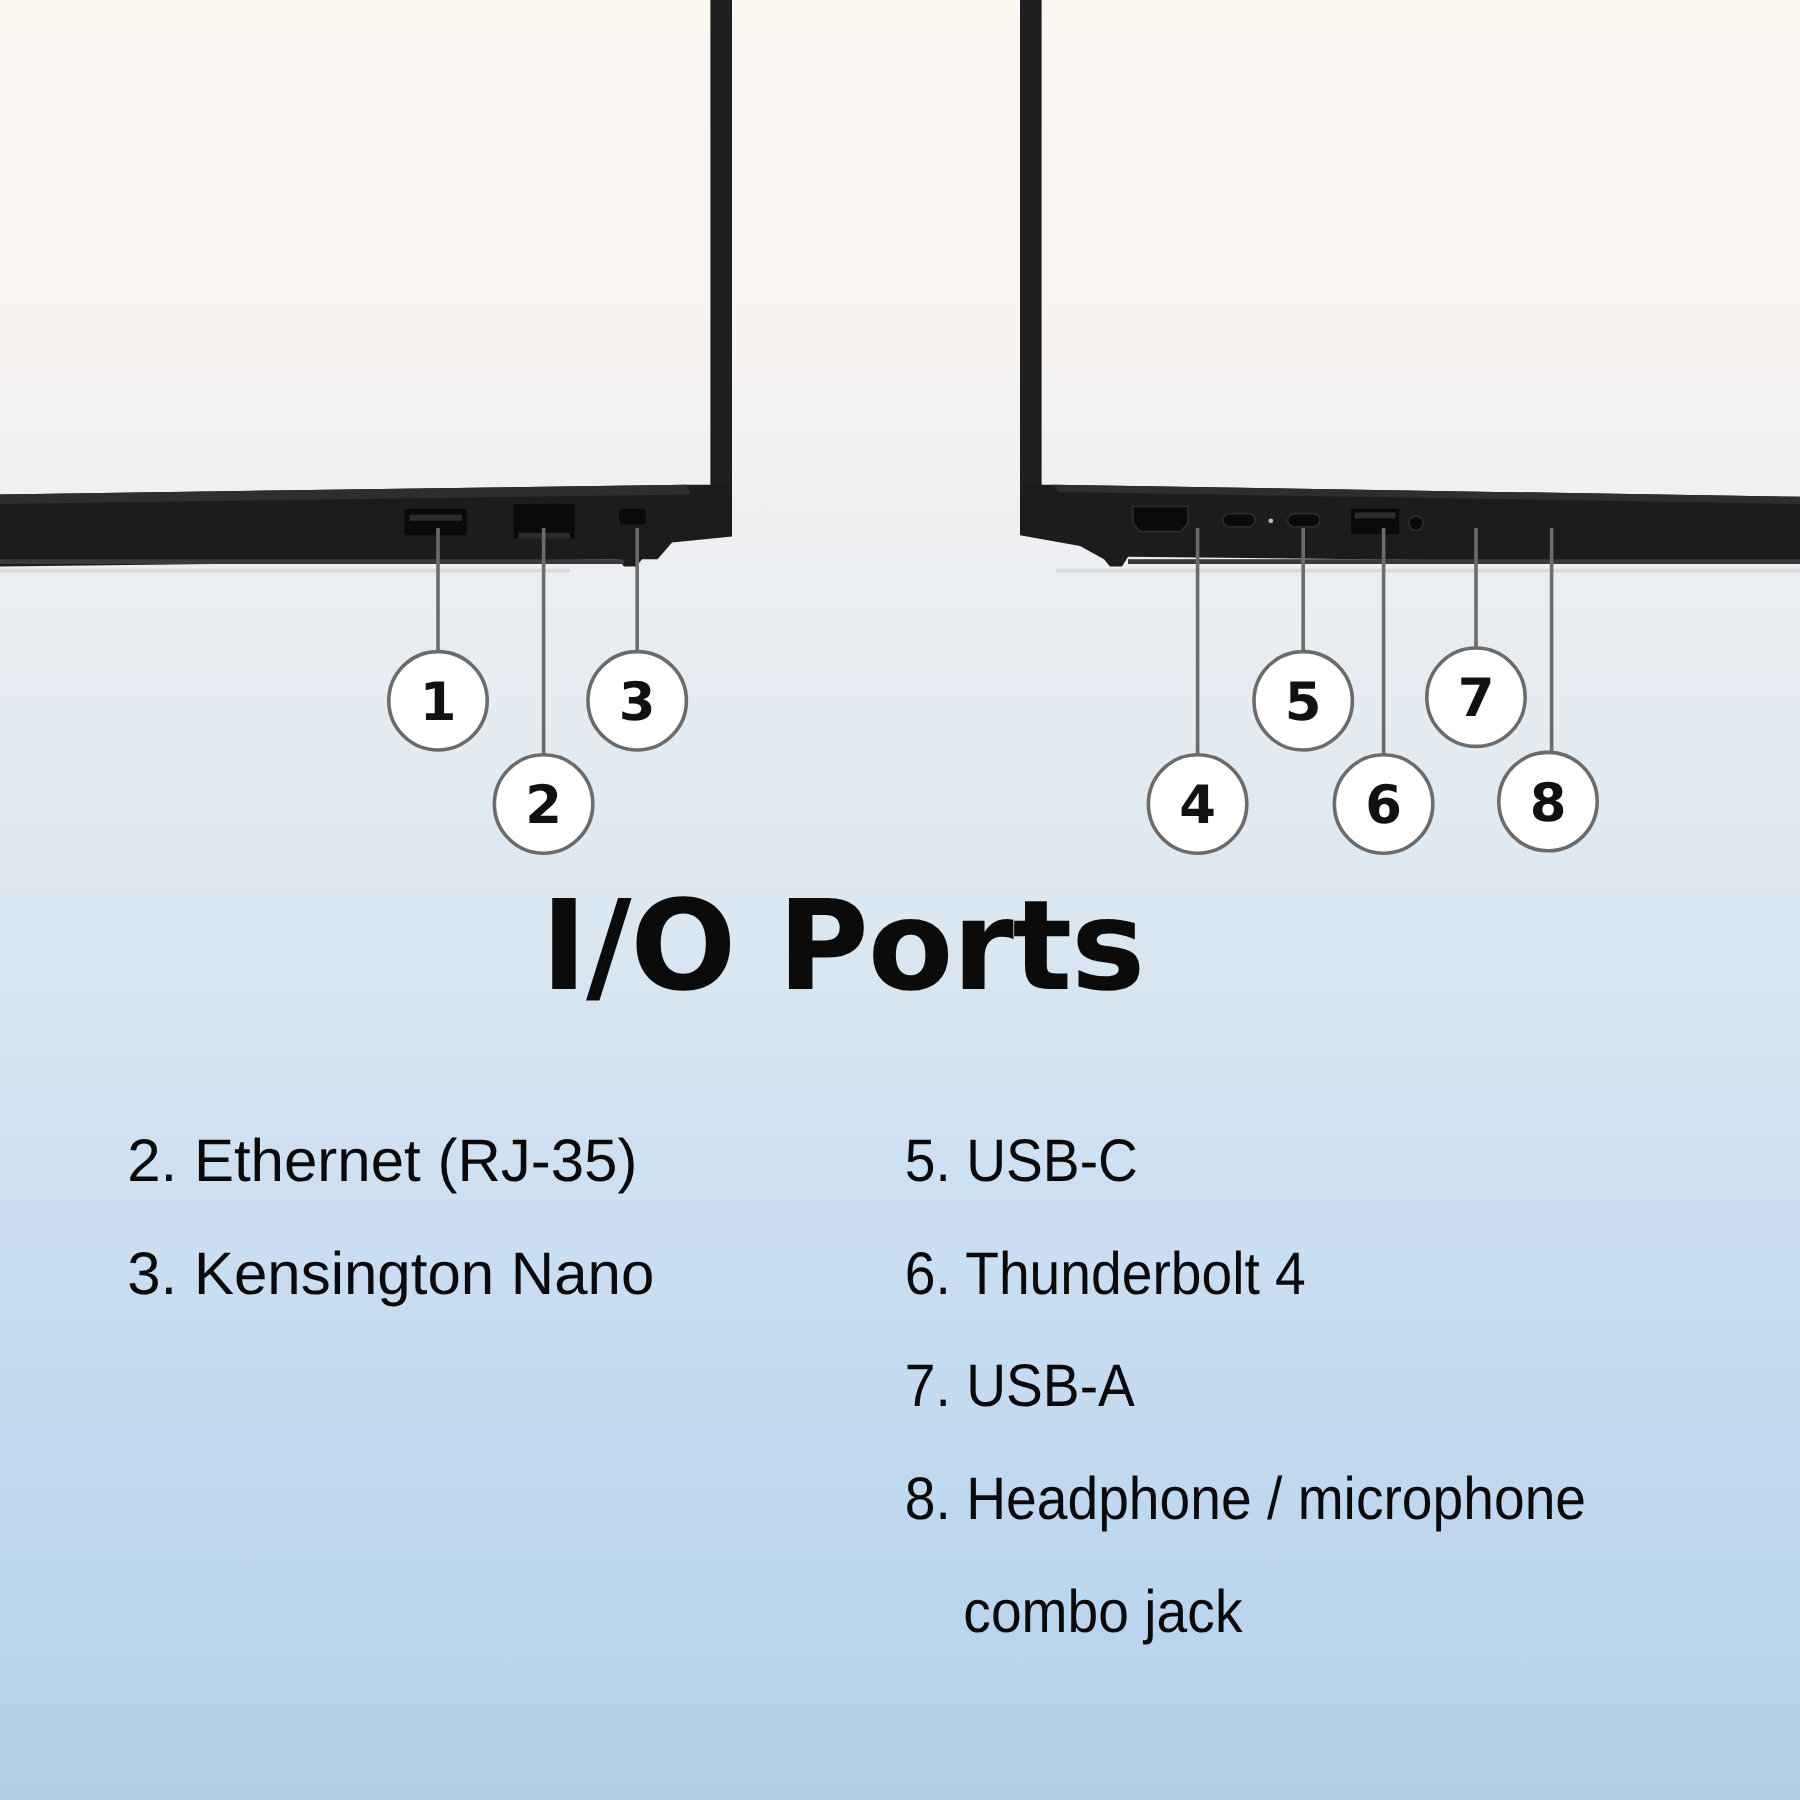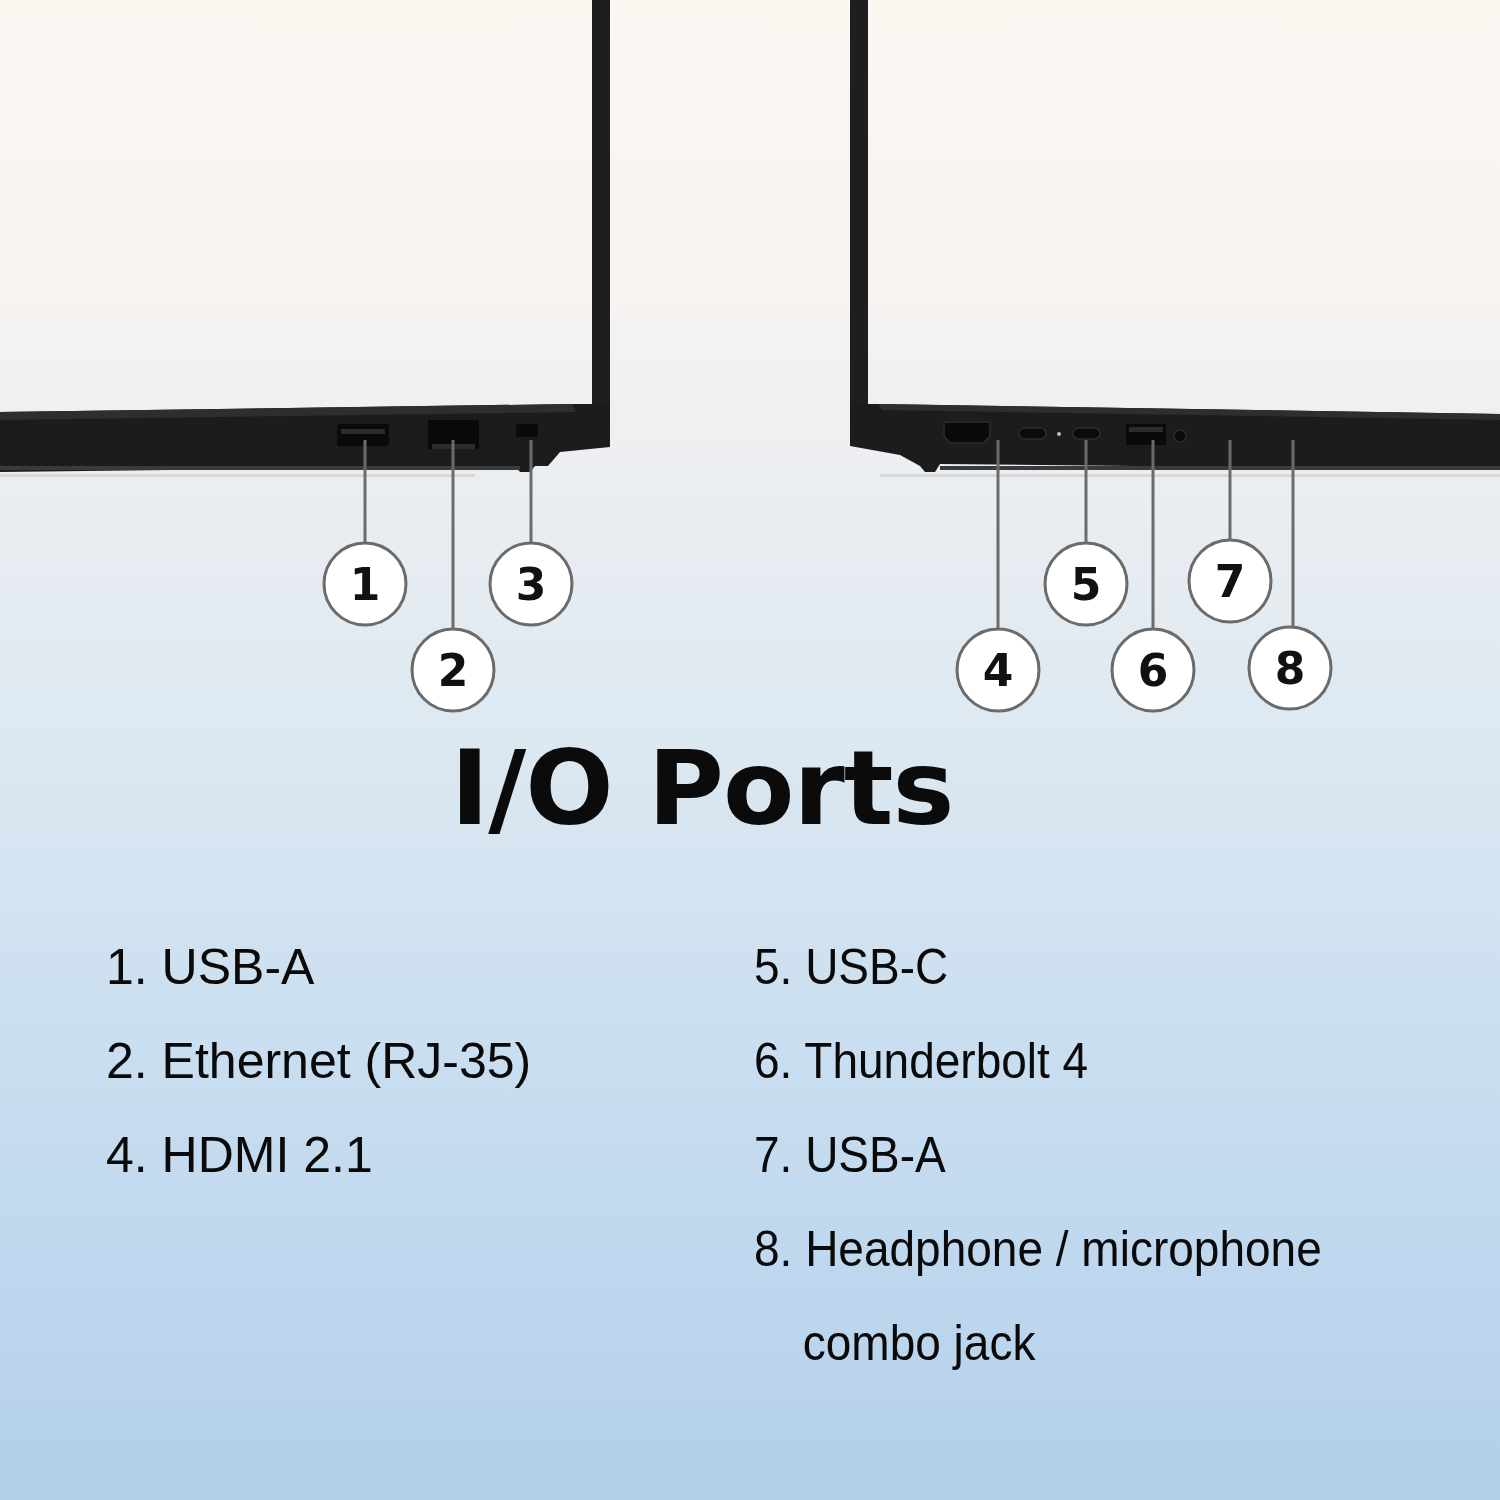--- a/index.html
+++ b/index.html
@@ -97,23 +97,22 @@
     <g>
       <circle cx="1290" cy="668" r="41" fill="#ffffff" stroke="#6b6b6b" stroke-width="3"></circle>
       <text x="1290" y="684">8</text>
     </g>
   </g>
 </svg>
 
 <div class="title">I/O Ports</div>
 
 <div class="list list-left">
-  <div class="row">1. USB-A</div>
   <div class="row">2. Ethernet (RJ-35)</div>
-  <div class="row">4. HDMI 2.1</div>
+  <div class="row">3. Kensington Nano</div>
 </div>
 
 <div class="list list-right">
   <div class="row">5. USB-C</div>
   <div class="row">6. Thunderbolt 4</div>
   <div class="row">7. USB-A</div>
   <div class="row">8. Headphone / microphone</div>
   <div class="row cont">combo jack</div>
 </div>
 

